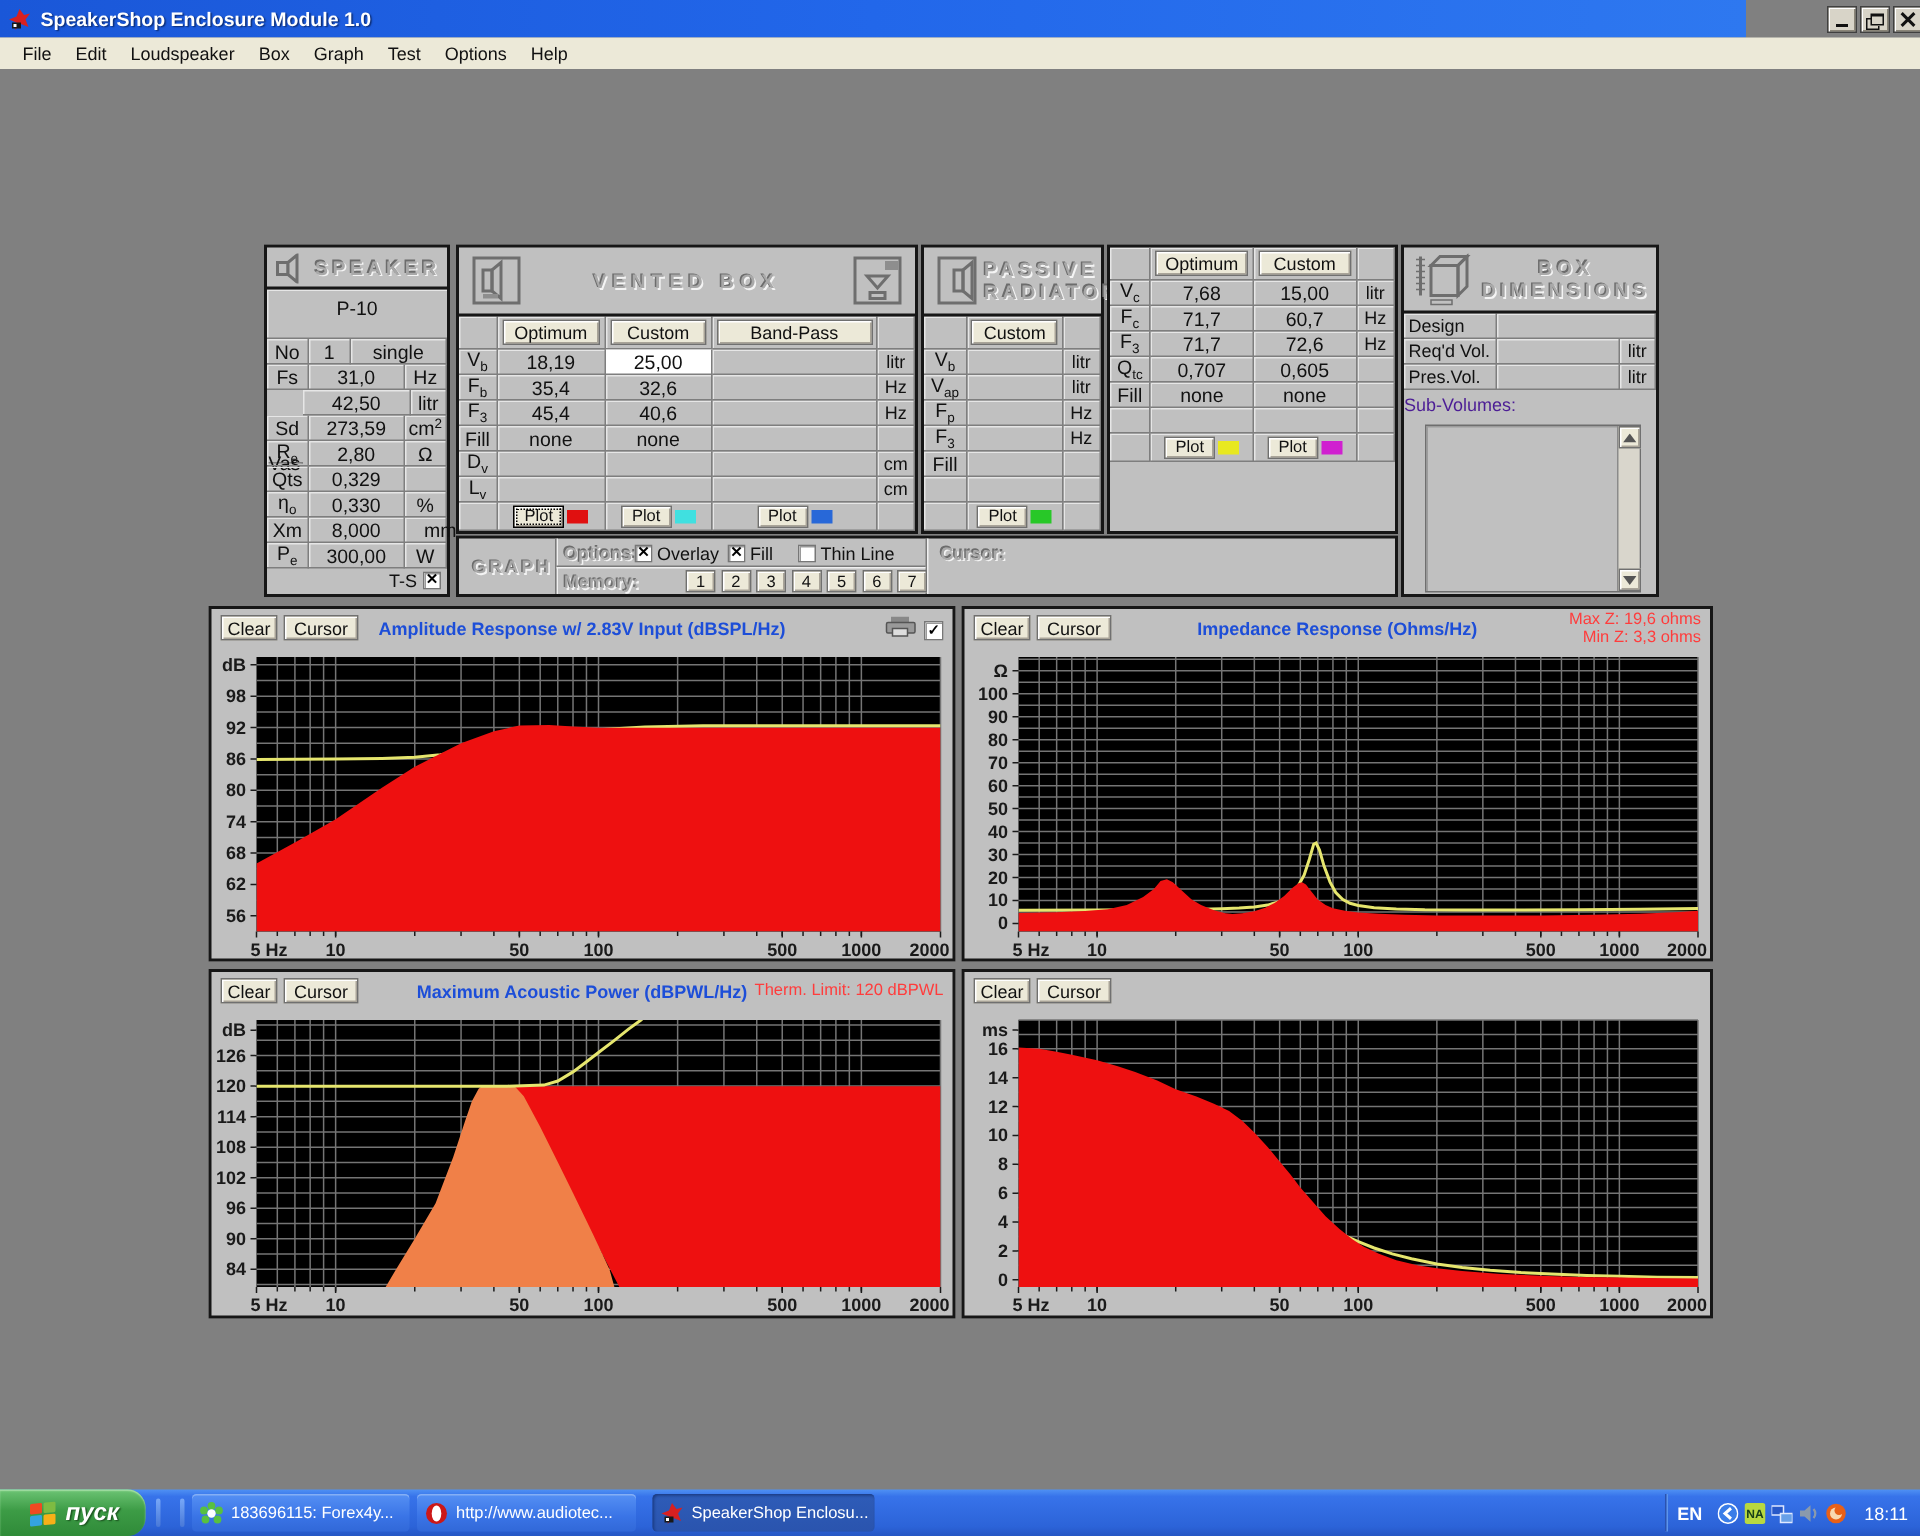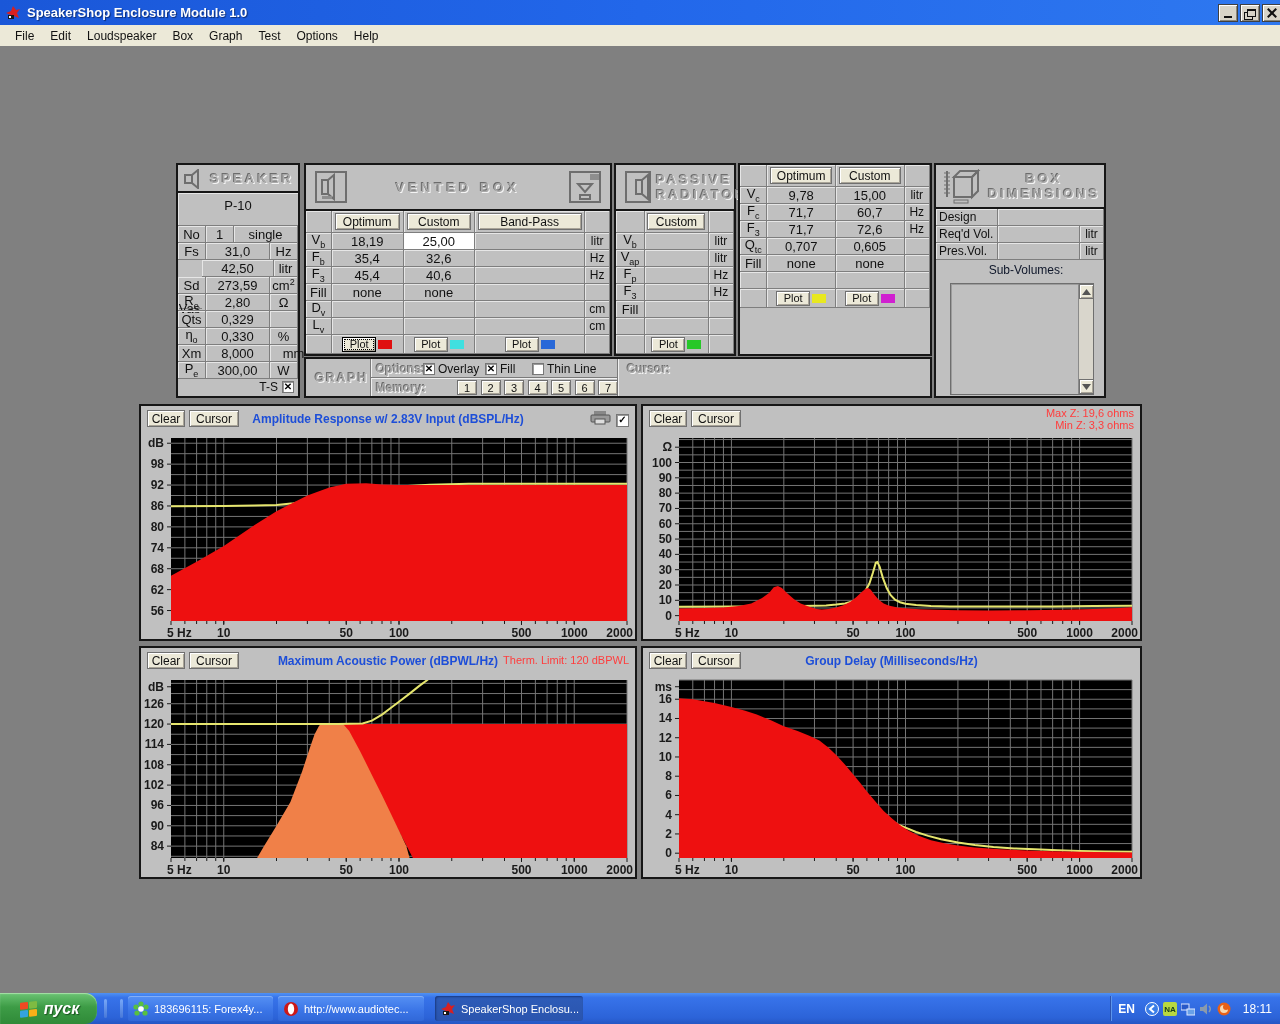--- a/index.html
+++ b/index.html
@@ -1,18 +1,18 @@
 <!DOCTYPE html>
 <html><head>
 <meta charset="utf-8">
 <style>
 *{margin:0;padding:0;box-sizing:border-box}
 html,body{width:1280px;height:1024px;overflow:hidden}
 body{font-family:"Liberation Sans",sans-serif;background:#808080;position:relative}
-.titlebar{position:absolute;left:0;top:0;width:1280px;height:25px;background:linear-gradient(90deg,#1a57d8,#2267ea 50%,#2e78f0);display:flex;align-items:center;padding-left:5px}
+.titlebar{position:absolute;left:0;top:0;width:1164px;height:25px;background:linear-gradient(90deg,#1a57d8,#2267ea 50%,#2e78f0);display:flex;align-items:center;padding-left:5px}
 .title-text{color:#fff;font-weight:bold;font-size:13px;margin-left:6px;text-shadow:1px 1px 1px #0b2c74}
 .winbtn{position:absolute;top:4px;width:20px;height:18px;background:#d8d4c8;border:1px solid #404040;box-shadow:inset 1px 1px 0 #fff,inset -1px -1px 0 #8a8578;display:flex;align-items:center;justify-content:center}
 .glyph-min{width:8px;height:2px;background:#111;margin-top:8px}
 .glyph-restore{width:9px;height:8px;border:1px solid #111;border-top:2px solid #111;background:transparent;margin-left:2px;box-shadow:-3px 3px 0 -1px #d8d4c8,-3px 3px 0 0 #111}
 .glyph-close{position:relative;width:10px;height:10px}
 .glyph-close:before,.glyph-close:after{content:"";position:absolute;left:-1px;top:4px;width:12px;height:2px;background:#111}
 .glyph-close:before{transform:rotate(45deg)}
 .glyph-close:after{transform:rotate(-45deg)}
 .menubar{position:absolute;left:0;top:25px;width:1280px;height:21px;background:#ece9d8;display:flex;align-items:center;padding-left:7px}
 .menu-item{font-size:12px;color:#111;padding:2px 8px}
@@ -345,21 +345,21 @@
         </div>
         <div class="cell" style="width: 70px;">
           <div class="btn" style="width: 62px; height: 17px;">Custom</div>
         </div>
         <div class="cell" style="width: 26px;"></div>
       </div>
       <div class="rowwrap" style="height: 17px;">
         <div class="cell" style="width: 28px;">
           <span><span>V</span><sub>c</sub></span>
         </div>
-        <div class="cell" style="width: 70px;">9,78</div>
+        <div class="cell" style="width: 70px;">7,68</div>
         <div class="cell" style="width: 70px;">15,00</div>
         <div class="cell" style="width: 26px; font-size: 12px;">litr</div>
       </div>
       <div class="rowwrap" style="height: 17px;">
         <div class="cell" style="width: 28px;">
           <span><span>F</span><sub>c</sub></span>
         </div>
         <div class="cell" style="width: 70px;">71,7</div>
         <div class="cell" style="width: 70px;">60,7</div>
         <div class="cell" style="width: 26px; font-size: 12px;">Hz</div>
@@ -436,21 +436,21 @@
       <div class="rowwrap" style="height: 17px;">
         <div class="cell" style="width: 62px; justify-content: flex-start; padding-left: 3px; font-size: 12px;">Req'd Vol.</div>
         <div class="cell" style="width: 82px;"></div>
         <div class="cell" style="width: 24px; font-size: 12px;">litr</div>
       </div>
       <div class="rowwrap" style="height: 17px;">
         <div class="cell" style="width: 62px; justify-content: flex-start; padding-left: 3px; font-size: 12px;">Pres.Vol.</div>
         <div class="cell" style="width: 82px;"></div>
         <div class="cell" style="width: 24px; font-size: 12px;">litr</div>
       </div>
-      <div style="text-align: center; font-size: 12px; color: #0f172a; margin-top: 3px; margin-left: 12px;">Sub-Volumes:</div>
+      <div style="text-align: left; font-size: 12px; color: #4c1d95; margin-top: 3px;">Sub-Volumes:</div>
       <div style="position: absolute; left: 14px; top: 118px; width: 144px; height: 112px; border: 1px solid rgb(110, 110, 110); box-shadow: rgb(156, 156, 156) 1px 1px 0px inset;">
         <div style="position: absolute; right: 0px; top: 0px; width: 15px; height: 100%; background: rgb(217, 214, 204); border-left: 1px solid rgb(138, 138, 138);">
           <div class="btn" style="width: 15px; height: 15px;">
             <svg width="9" height="6">
               <polygon points="4.5,0 9,6 0,6" fill="#555"></polygon>
             </svg>
           </div>
           <div class="btn" style="width: 15px; height: 15px; position: absolute; bottom: 0px;">
             <svg width="9" height="6">
               <polygon points="0,0 9,0 4.5,6" fill="#555"></polygon>
@@ -601,20 +601,21 @@
         <line x1="380.4915347991498" y1="189" x2="380.4915347991498" y2="192" stroke="#1a1a1a"></line>
         <line x1="394.36771302642035" y1="189" x2="394.36771302642035" y2="192" stroke="#1a1a1a"></line>
         <line x1="406.0998545501751" y1="189" x2="406.0998545501751" y2="192" stroke="#1a1a1a"></line>
         <line x1="416.2626978012753" y1="189" x2="416.2626978012753" y2="192" stroke="#1a1a1a"></line>
         <line x1="425.22696085199055" y1="189" x2="425.22696085199055" y2="192" stroke="#1a1a1a"></line>
         <line x1="433.2457673995749" y1="189" x2="433.2457673995749" y2="192" stroke="#1a1a1a"></line>
       </svg></div>
     <div class="gpanel" style="left: 641px; top: 404px; width: 501px; height: 237px;"><div class="gtitle-row">
         <div class="gbtn" style="left: 6px; width: 38px;">Clear</div>
         <div class="gbtn" style="left: 48px; width: 50px;">Cursor</div>
+        <div class="gtitle">Impedance Response (Ohms/Hz)</div>
         <div class="ann" style="top: 1px;">Max Z: 19,6 ohms</div>
         <div class="ann" style="top: 13px;">Min Z: 3,3 ohms</div>
       </div><svg width="497" height="207">
         <rect x="36" y="6" width="453" height="183" fill="#000"></rect>
         <line x1="49.78488758103852" y1="6" x2="49.78488758103852" y2="189" stroke="#757575" stroke-width="1"></line>
         <line x1="61.439843963189574" y1="6" x2="61.439843963189574" y2="189" stroke="#757575" stroke-width="1"></line>
         <line x1="71.53582640342725" y1="6" x2="71.53582640342725" y2="189" stroke="#757575" stroke-width="1"></line>
         <line x1="80.44111403933523" y1="6" x2="80.44111403933523" y2="189" stroke="#757575" stroke-width="1"></line>
         <line x1="88.40716528068543" y1="6" x2="88.40716528068543" y2="189" stroke="#757575" stroke-width="1"></line>
         <line x1="140.81433056137092" y1="6" x2="140.81433056137092" y2="189" stroke="#757575" stroke-width="1"></line>
@@ -838,21 +839,20 @@
         <line x1="380.4915347991498" y1="184" x2="380.4915347991498" y2="187" stroke="#1a1a1a"></line>
         <line x1="394.36771302642035" y1="184" x2="394.36771302642035" y2="187" stroke="#1a1a1a"></line>
         <line x1="406.0998545501751" y1="184" x2="406.0998545501751" y2="187" stroke="#1a1a1a"></line>
         <line x1="416.2626978012753" y1="184" x2="416.2626978012753" y2="187" stroke="#1a1a1a"></line>
         <line x1="425.22696085199055" y1="184" x2="425.22696085199055" y2="187" stroke="#1a1a1a"></line>
         <line x1="433.2457673995749" y1="184" x2="433.2457673995749" y2="187" stroke="#1a1a1a"></line>
       </svg></div>
     <div class="gpanel" style="left: 641px; top: 646px; width: 501px; height: 233px;"><div class="gtitle-row">
         <div class="gbtn" style="left: 6px; width: 38px;">Clear</div>
         <div class="gbtn" style="left: 48px; width: 50px;">Cursor</div>
-        <div class="gtitle">Group Delay (Milliseconds/Hz)</div>
       </div><svg width="497" height="203">
         <rect x="36" y="6" width="453" height="178" fill="#000"></rect>
         <line x1="49.78488758103852" y1="6" x2="49.78488758103852" y2="184" stroke="#757575" stroke-width="1"></line>
         <line x1="61.439843963189574" y1="6" x2="61.439843963189574" y2="184" stroke="#757575" stroke-width="1"></line>
         <line x1="71.53582640342725" y1="6" x2="71.53582640342725" y2="184" stroke="#757575" stroke-width="1"></line>
         <line x1="80.44111403933523" y1="6" x2="80.44111403933523" y2="184" stroke="#757575" stroke-width="1"></line>
         <line x1="88.40716528068543" y1="6" x2="88.40716528068543" y2="184" stroke="#757575" stroke-width="1"></line>
         <line x1="140.81433056137092" y1="6" x2="140.81433056137092" y2="184" stroke="#757575" stroke-width="1"></line>
         <line x1="171.47055701966758" y1="6" x2="171.47055701966758" y2="184" stroke="#757575" stroke-width="1"></line>
         <line x1="193.22149584205636" y1="6" x2="193.22149584205636" y2="184" stroke="#757575" stroke-width="1"></line>

